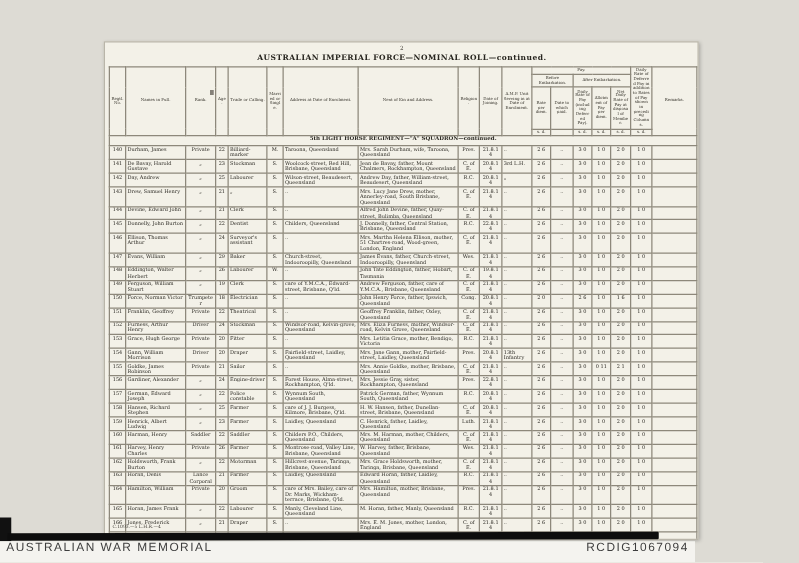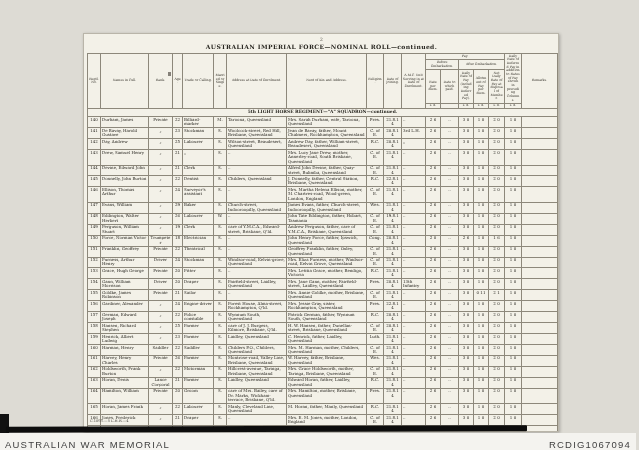--- a/index.html
+++ b/index.html
@@ -29,22 +29,22 @@
   .units th { font-size:3.4px; padding:0; }
 
   
   .black-bar { position:absolute; left:6px; top:426px; width:521px; height:6px; background:#0d0d0d; transform:rotate(-0.15deg); border-radius:1px; }
   .corner-blob { position:absolute; left:0; top:414px; width:9px; height:19px; background:#111; }
   .speck-a { position:absolute; left:84px; top:38px; width:3px; height:4px; background:#55514a; opacity:.7; }
   .footnote { position:absolute; left:6px; bottom:8px; font-size:3.6px; color:#45423b; }
 
   
   .awm-footer {
-    position:absolute; left:0; bottom:0; width:636px; height:17px;
-    background:#f4f3ef; display:flex; justify-content:space-between; align-items:flex-end;
+    position:absolute; left:0; bottom:0; width:556px; height:17px;
+    background:#f4f3ef; display:flex; justify-content:space-between; align-items:flex-start;
     padding:0 5px; font-family:"Liberation Sans", sans-serif;
     font-size:9.5px; color:#3e3e3e; letter-spacing:1.2px;
   }
 </style>
 </head>
 <body>
 
 <div class="page">
   <div class="page-inner">
     <div class="page-num">2</div>

